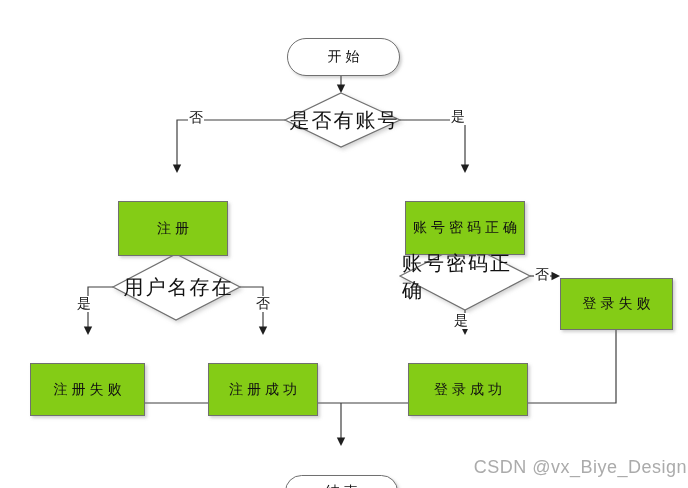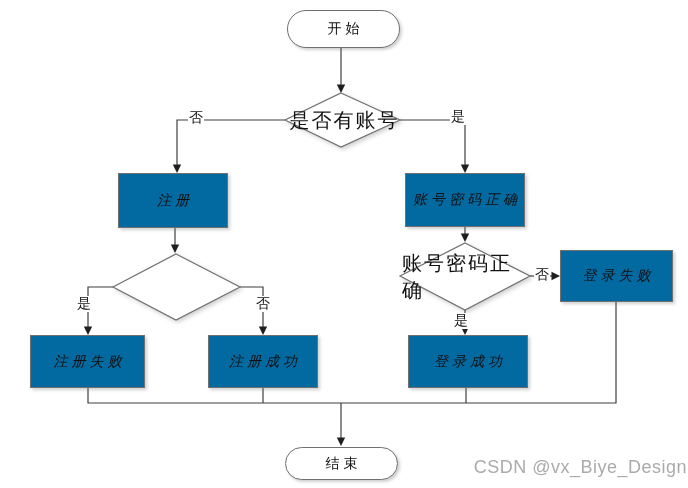--- a/index.html
+++ b/index.html
@@ -8,26 +8,25 @@
     font-family:"Liberation Serif","DejaVu Serif",serif;color:#111111;
   }
   .wires{position:absolute;left:0;top:0;z-index:1;}
   .wires polyline{fill:none;stroke:#3f3f3f;stroke-width:1.2;}
   .wires .arrow{fill:#1f1f1f;stroke:none;}
   .wires .diamond{fill:#ffffff;stroke:#707070;stroke-width:1.2;
     filter:drop-shadow(2px 2px 2px rgba(120,120,120,0.35));}
   .node{
     position:absolute;z-index:2;box-sizing:border-box;
     display:flex;align-items:center;justify-content:center;
-    font-size:14px;letter-spacing:4px;padding-left:4px;text-align:center;
+    font-size:14px;letter-spacing:4px;padding-left:4px;text-align:center;margin-top:28px;
   }
   .rect{
-    background:#0369a1;border:1.2px solid #707070;
+    background:#84cc16;border:1.2px solid #707070;
     box-shadow:2px 2px 3px rgba(120,120,120,0.35);
-    font-style:italic;
   }
   .oval{
     background:#ffffff;border:1.2px solid #707070;border-radius:19px;
     box-shadow:2px 2px 3px rgba(120,120,120,0.35);
   }
   .dlabel{
     position:absolute;z-index:3;display:flex;align-items:center;justify-content:center;
     font-size:20px;letter-spacing:2px;padding-left:2px;pointer-events:none;
   }
   .elabel{
@@ -103,20 +102,21 @@
 
   <div class="node rect" style="left:408px;top:335px;width:120px;height:53px">
     <span>登录成功</span>
   </div>
 
   <div class="node oval" style="left:285px;top:447px;width:113px;height:33px">
     <span>结束</span>
   </div>
 
   <div class="dlabel" style="left:285px;top:93px;width:115px;height:54px">是否有账号</div>
+  <div class="dlabel" style="left:113px;top:254px;width:127px;height:66px">用户名存在</div>
   <div class="dlabel" style="left:400px;top:243px;width:130px;height:67px">账号密码正确</div>
 
   <span class="elabel" style="left:188px;top:110px">否</span>
   <span class="elabel" style="left:450px;top:109px">是</span>
   <span class="elabel" style="left:76px;top:296px">是</span>
   <span class="elabel" style="left:255px;top:296px">否</span>
   <span class="elabel" style="left:534px;top:267px">否</span>
   <span class="elabel" style="left:453px;top:313px">是</span>
 
   <div class="watermark">CSDN @vx_Biye_Design</div>

